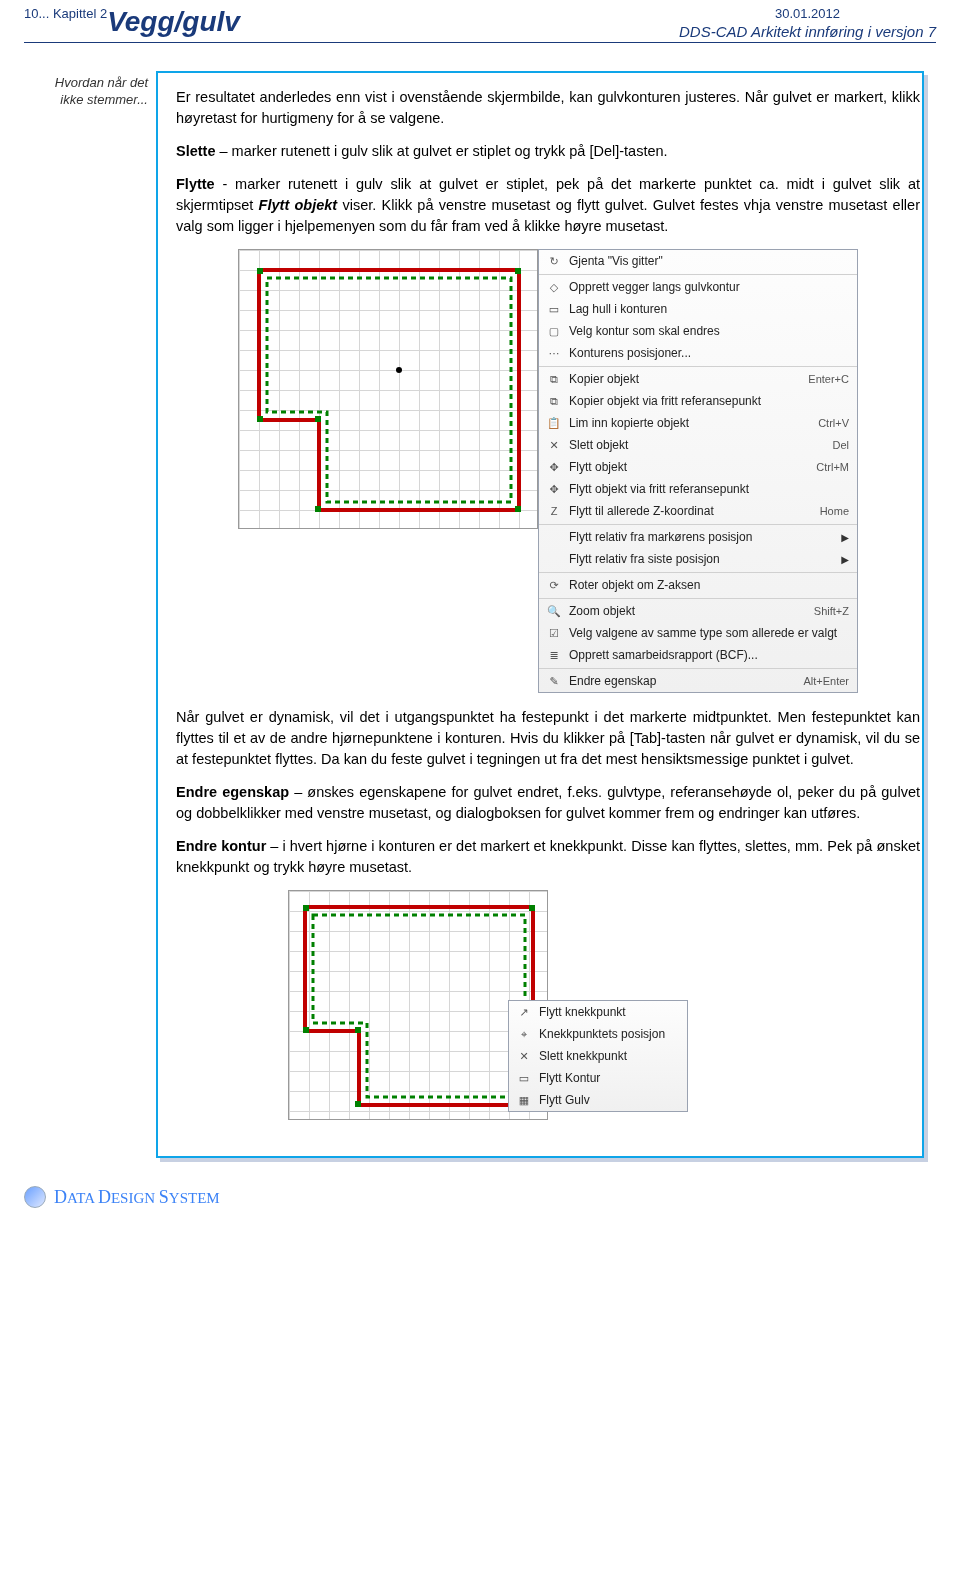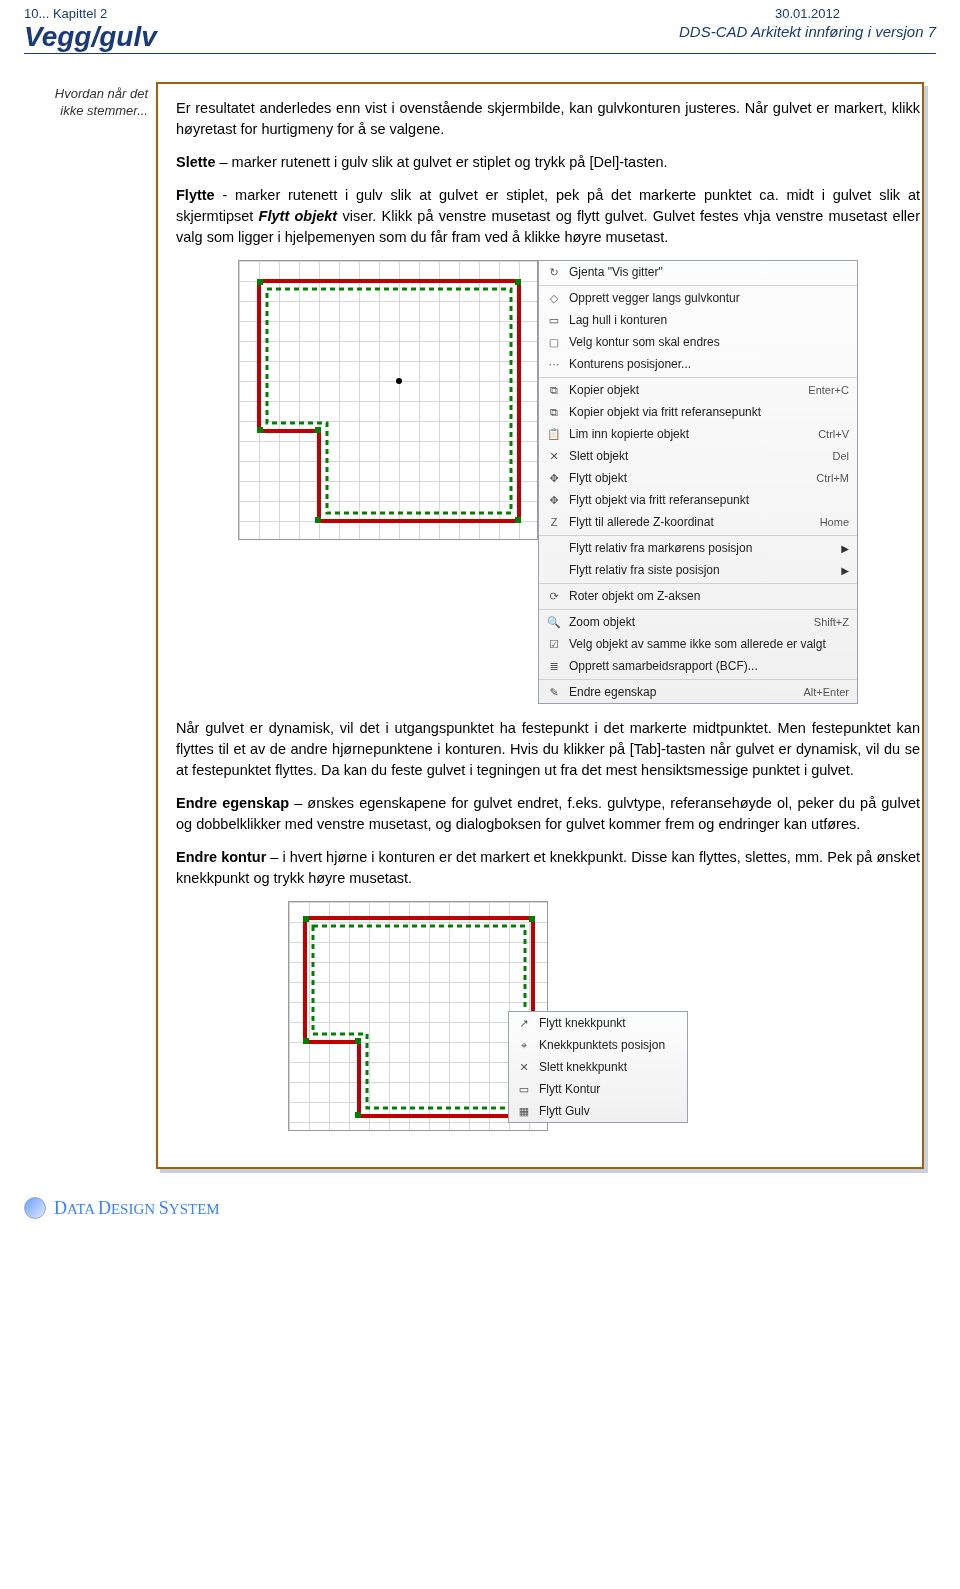--- a/index.html
+++ b/index.html
@@ -10,21 +10,21 @@
     margin: 0 auto;
     color: #000;
     font-size: 14px;
   }
   .page-header {
     display: flex;
     justify-content: space-between;
     align-items: flex-start;
     padding: 6px 24px 0 24px;
   }
-  .hdr-left { display: flex; flex-direction: column; }
+  .hdr-left { display: flex; }
   .hdr-right { display: flex; flex-direction: column; align-items: center; }
   .chapter-ref { color: #1a3a7a; font-size: 13px; }
   .section-title {
     color: #1a3a7a;
     font-style: italic;
     font-weight: bold;
     font-size: 28px;
     line-height: 1;
     margin-top: 2px;
     text-align: center;
@@ -54,21 +54,21 @@
   }
   .note-col .note {
     font-style: italic;
     color: #333;
     font-size: 13px;
     text-align: right;
     line-height: 1.3;
   }
   .frame-col {
     flex: 1;
-    border: 2px solid #a16207;
+    border: 2px solid #0ea5e9;
     box-shadow: 4px 4px 0 0 #c7d0e2;
     padding: 14px 2px 22px 18px;
   }
   .frame-col p {
     font-size: 14.5px;
     line-height: 1.45;
     margin-bottom: 12px;
     text-align: justify;
   }
   .frame-col strong { font-weight: bold; }
@@ -264,21 +264,21 @@
               <span class="ico">⟳</span>
               <span class="lbl">Roter objekt om Z-aksen</span>
             </div>
             <div class="mi sep">
               <span class="ico">🔍</span>
               <span class="lbl">Zoom objekt</span>
               <span class="sc">Shift+Z</span>
             </div>
             <div class="mi">
               <span class="ico">☑</span>
-              <span class="lbl">Velg objekt av samme ikke som allerede er valgt</span>
+              <span class="lbl">Velg valgene av samme type som allerede er valgt</span>
             </div>
             <div class="mi">
               <span class="ico">≣</span>
               <span class="lbl">Opprett samarbeidsrapport (BCF)...</span>
             </div>
             <div class="mi sep">
               <span class="ico">✎</span>
               <span class="lbl">Endre egenskap</span>
               <span class="sc">Alt+Enter</span>
             </div>

